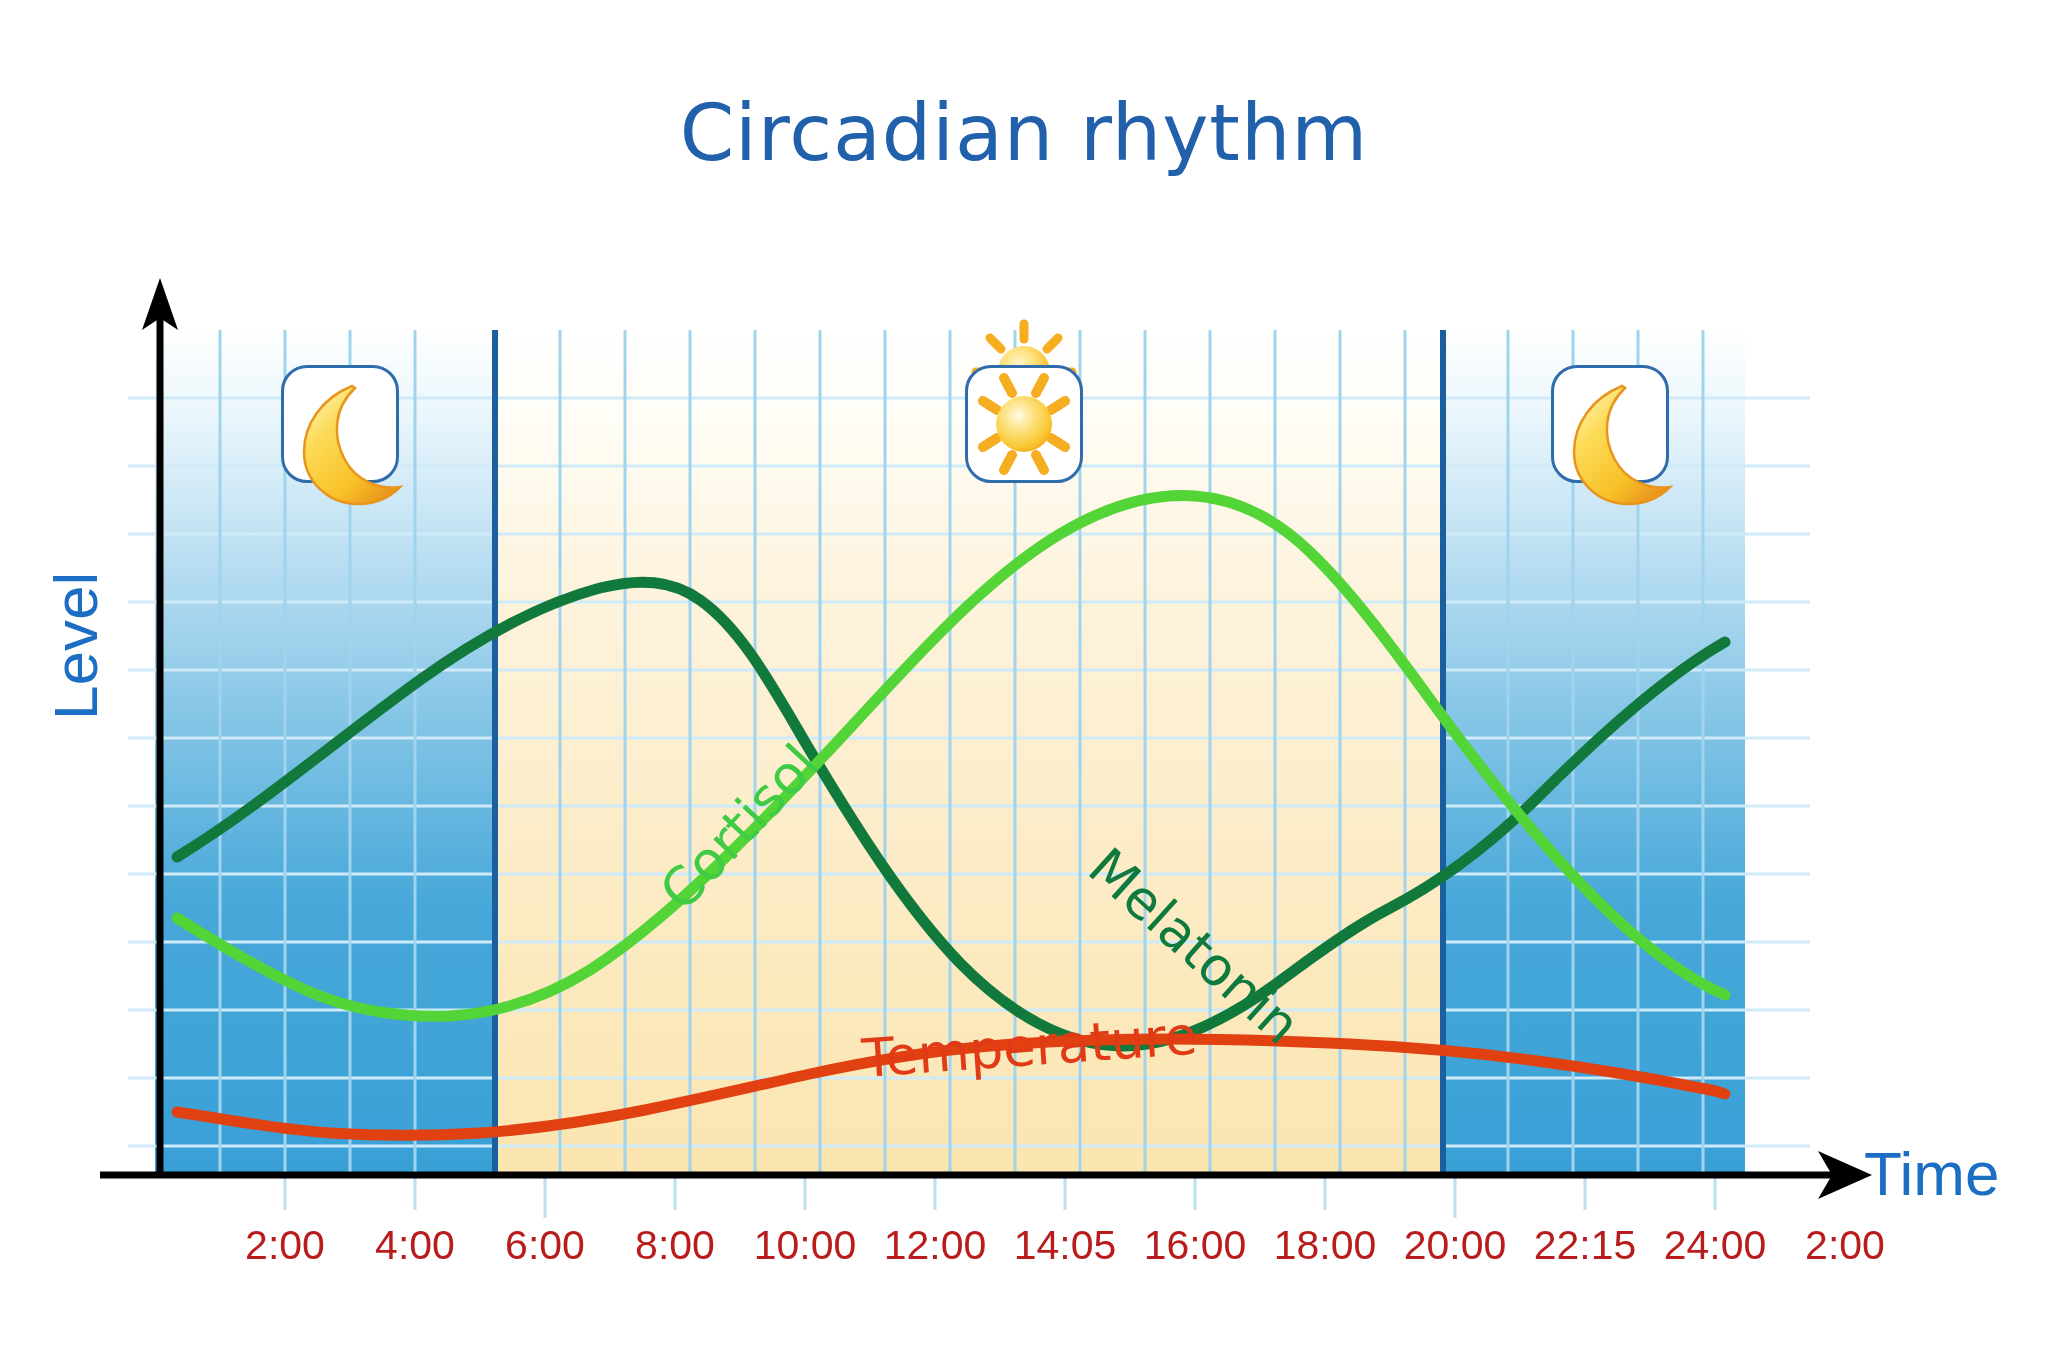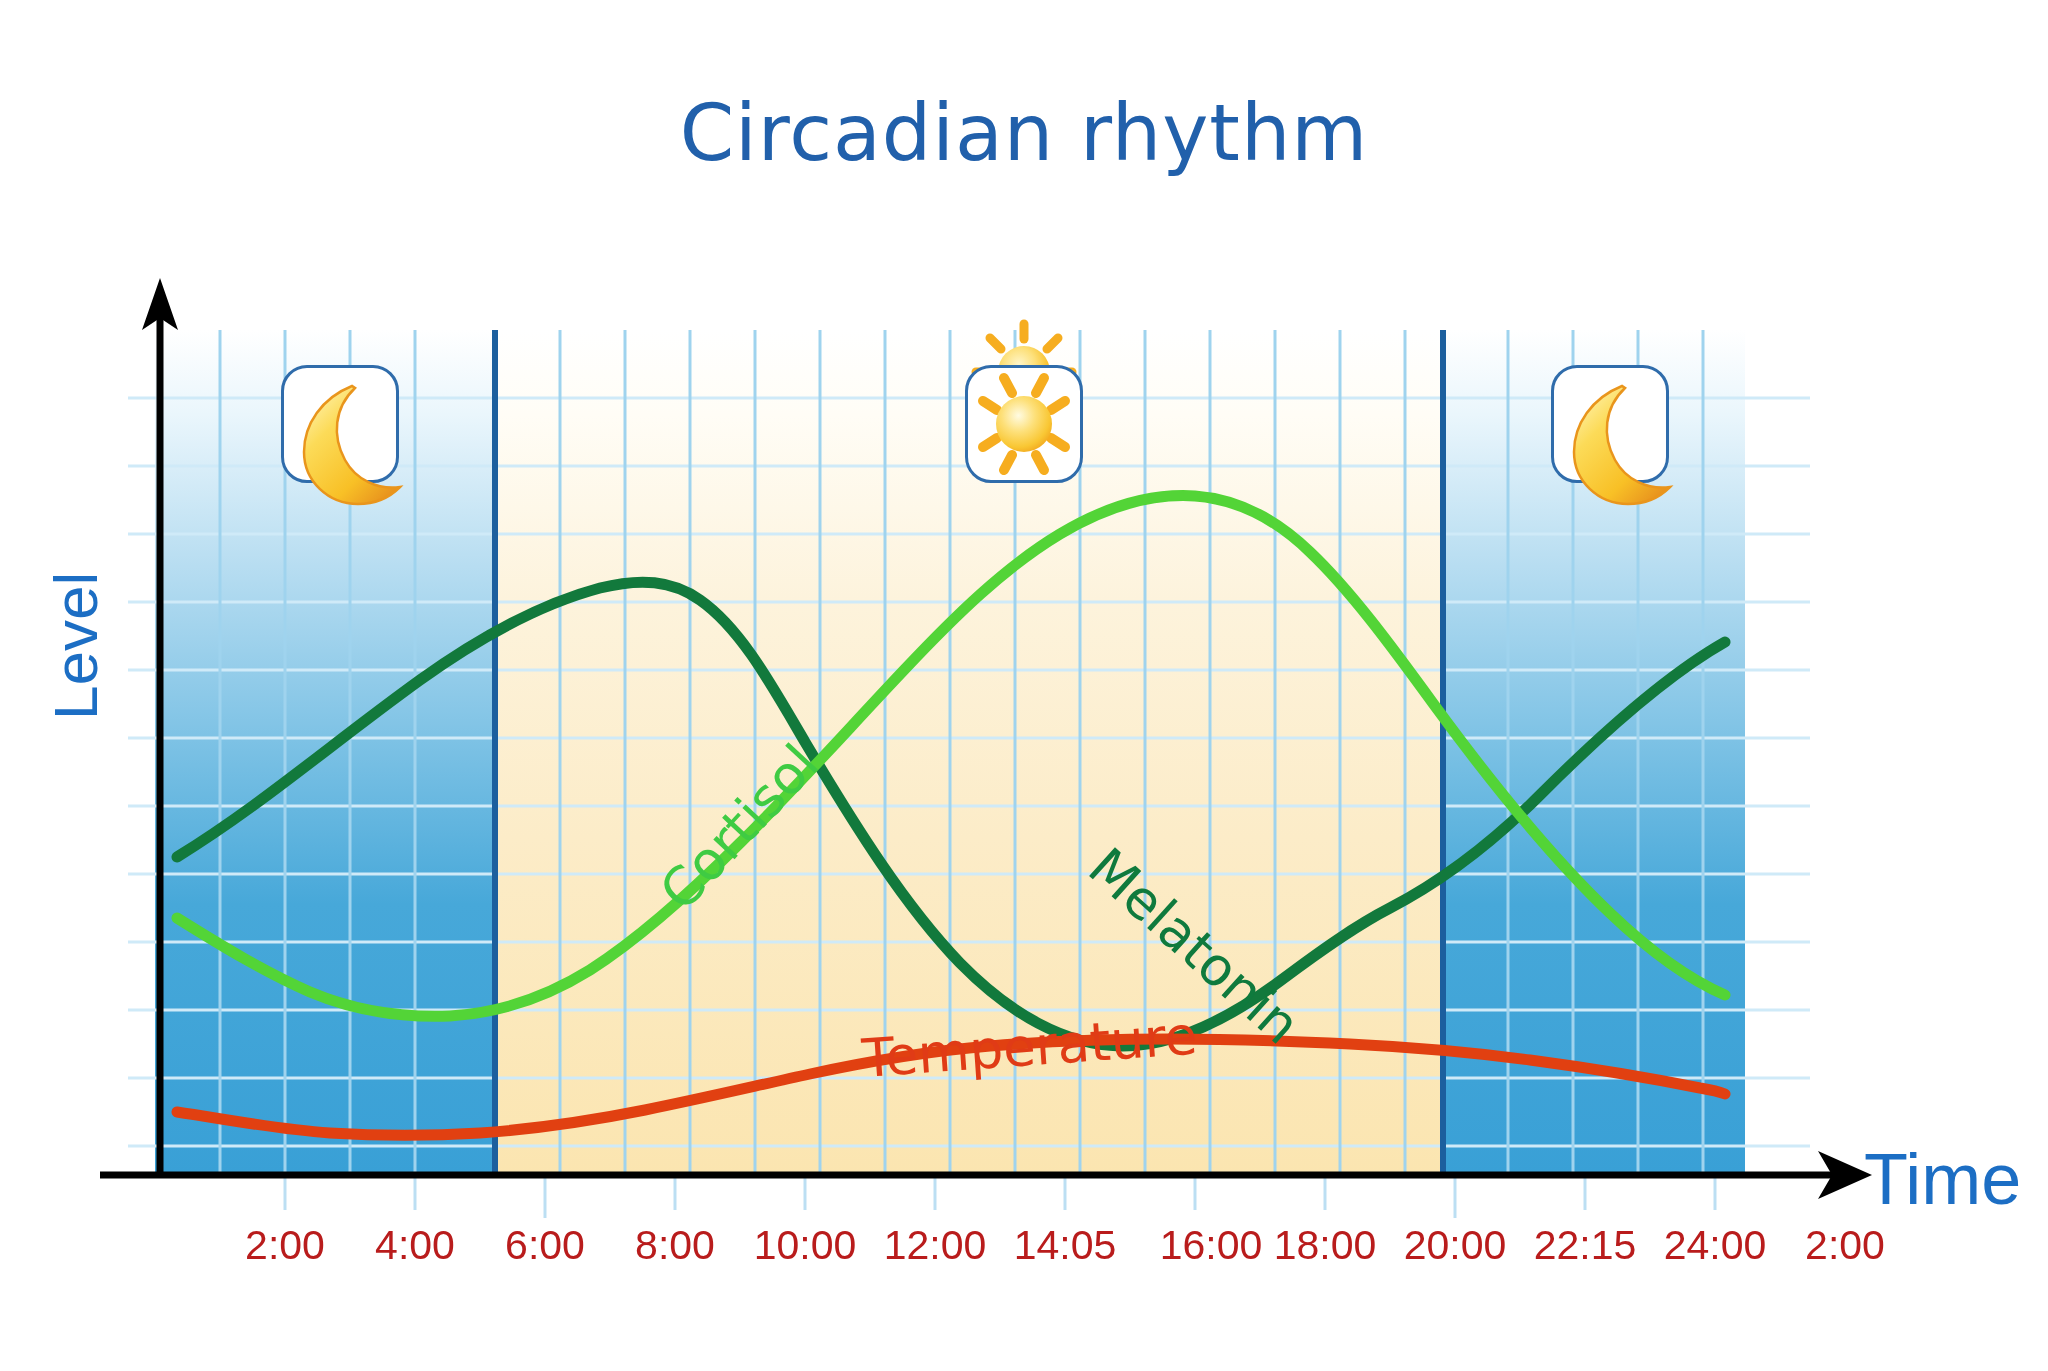--- a/index.html
+++ b/index.html
@@ -37,21 +37,21 @@
   .axis-word {
     position: absolute;
     color: #1c6ec4;
     font-family: "Liberation Sans", sans-serif;
     font-weight: 400;
     white-space: nowrap;
   }
   #time-label {
     left: 1864px;
     top: 1138px;
-    font-size: 72px;
+    font-size: 62px;
   }
   #level-label {
     left: 40px;
     top: 720px;
     font-size: 62px;
     transform: rotate(-90deg);
     transform-origin: left top;
   }
   .tick-label {
     position: absolute;
@@ -339,21 +339,21 @@
   <div class="axis-word" id="level-label">Level</div>
 
   <div id="xticks">
       <div class="tick-label" style="left: 285px;">2:00</div>
       <div class="tick-label" style="left: 415px;">4:00</div>
       <div class="tick-label" style="left: 545px;">6:00</div>
       <div class="tick-label" style="left: 675px;">8:00</div>
       <div class="tick-label" style="left: 805px;">10:00</div>
       <div class="tick-label" style="left: 935px;">12:00</div>
       <div class="tick-label" style="left: 1065px;">14:05</div>
-      <div class="tick-label" style="left: 1195px; margin-left: 16px;">16:00</div>
+      <div class="tick-label" style="left: 1195px;">16:00</div>
       <div class="tick-label" style="left: 1325px;">18:00</div>
       <div class="tick-label" style="left: 1455px;">20:00</div>
       <div class="tick-label" style="left: 1585px;">22:15</div>
       <div class="tick-label" style="left: 1715px;">24:00</div>
       <div class="tick-label" style="left: 1845px;">2:00</div>
     </div>
 
 </div>
 
 </body></html>

